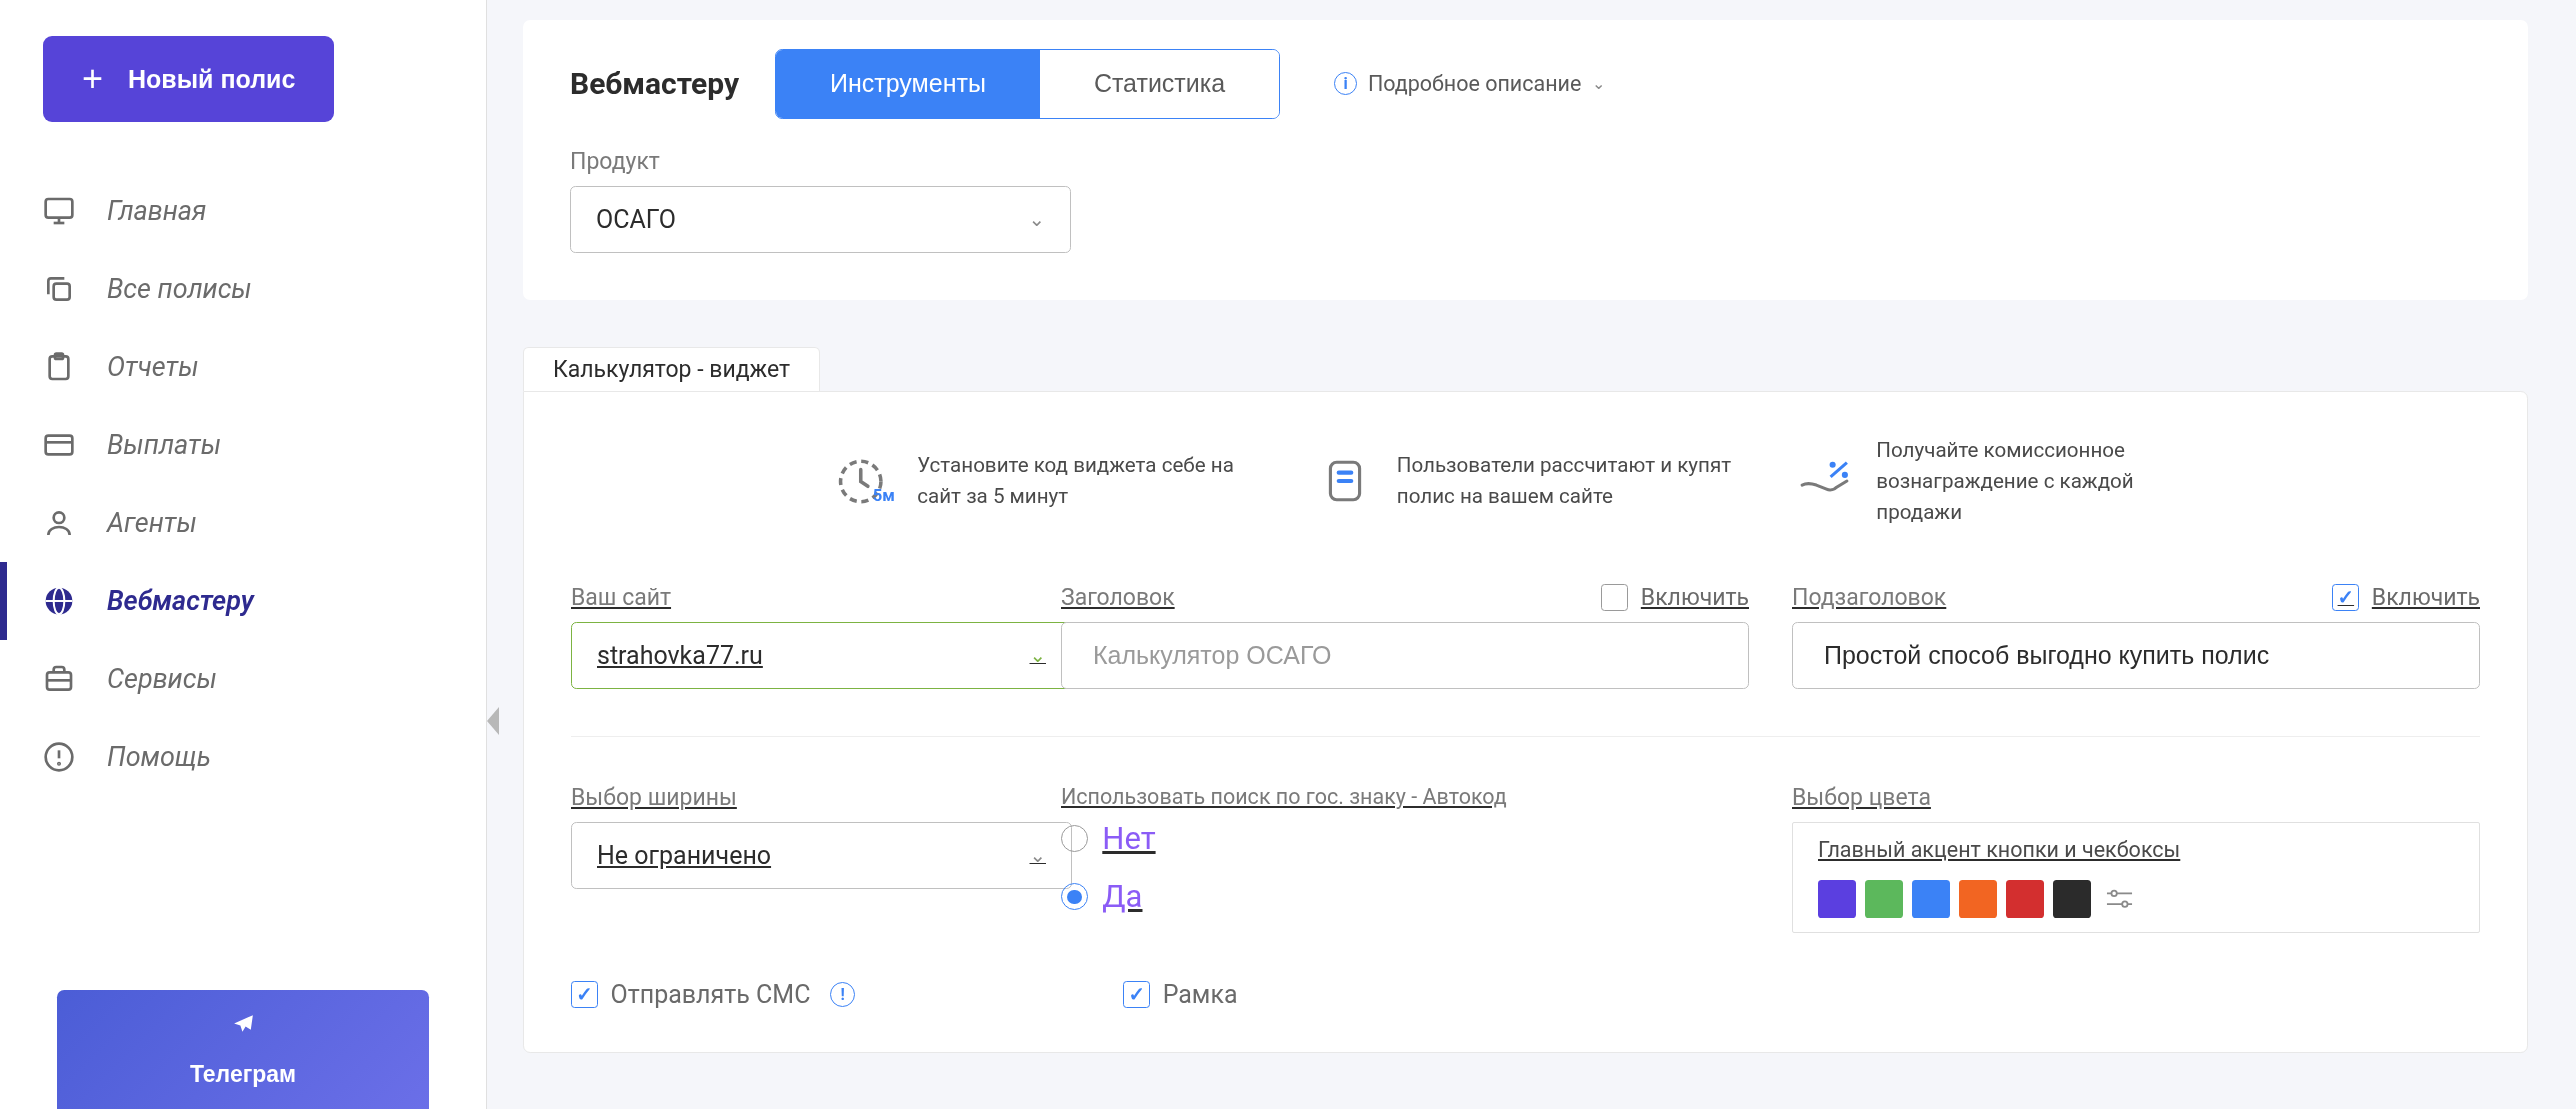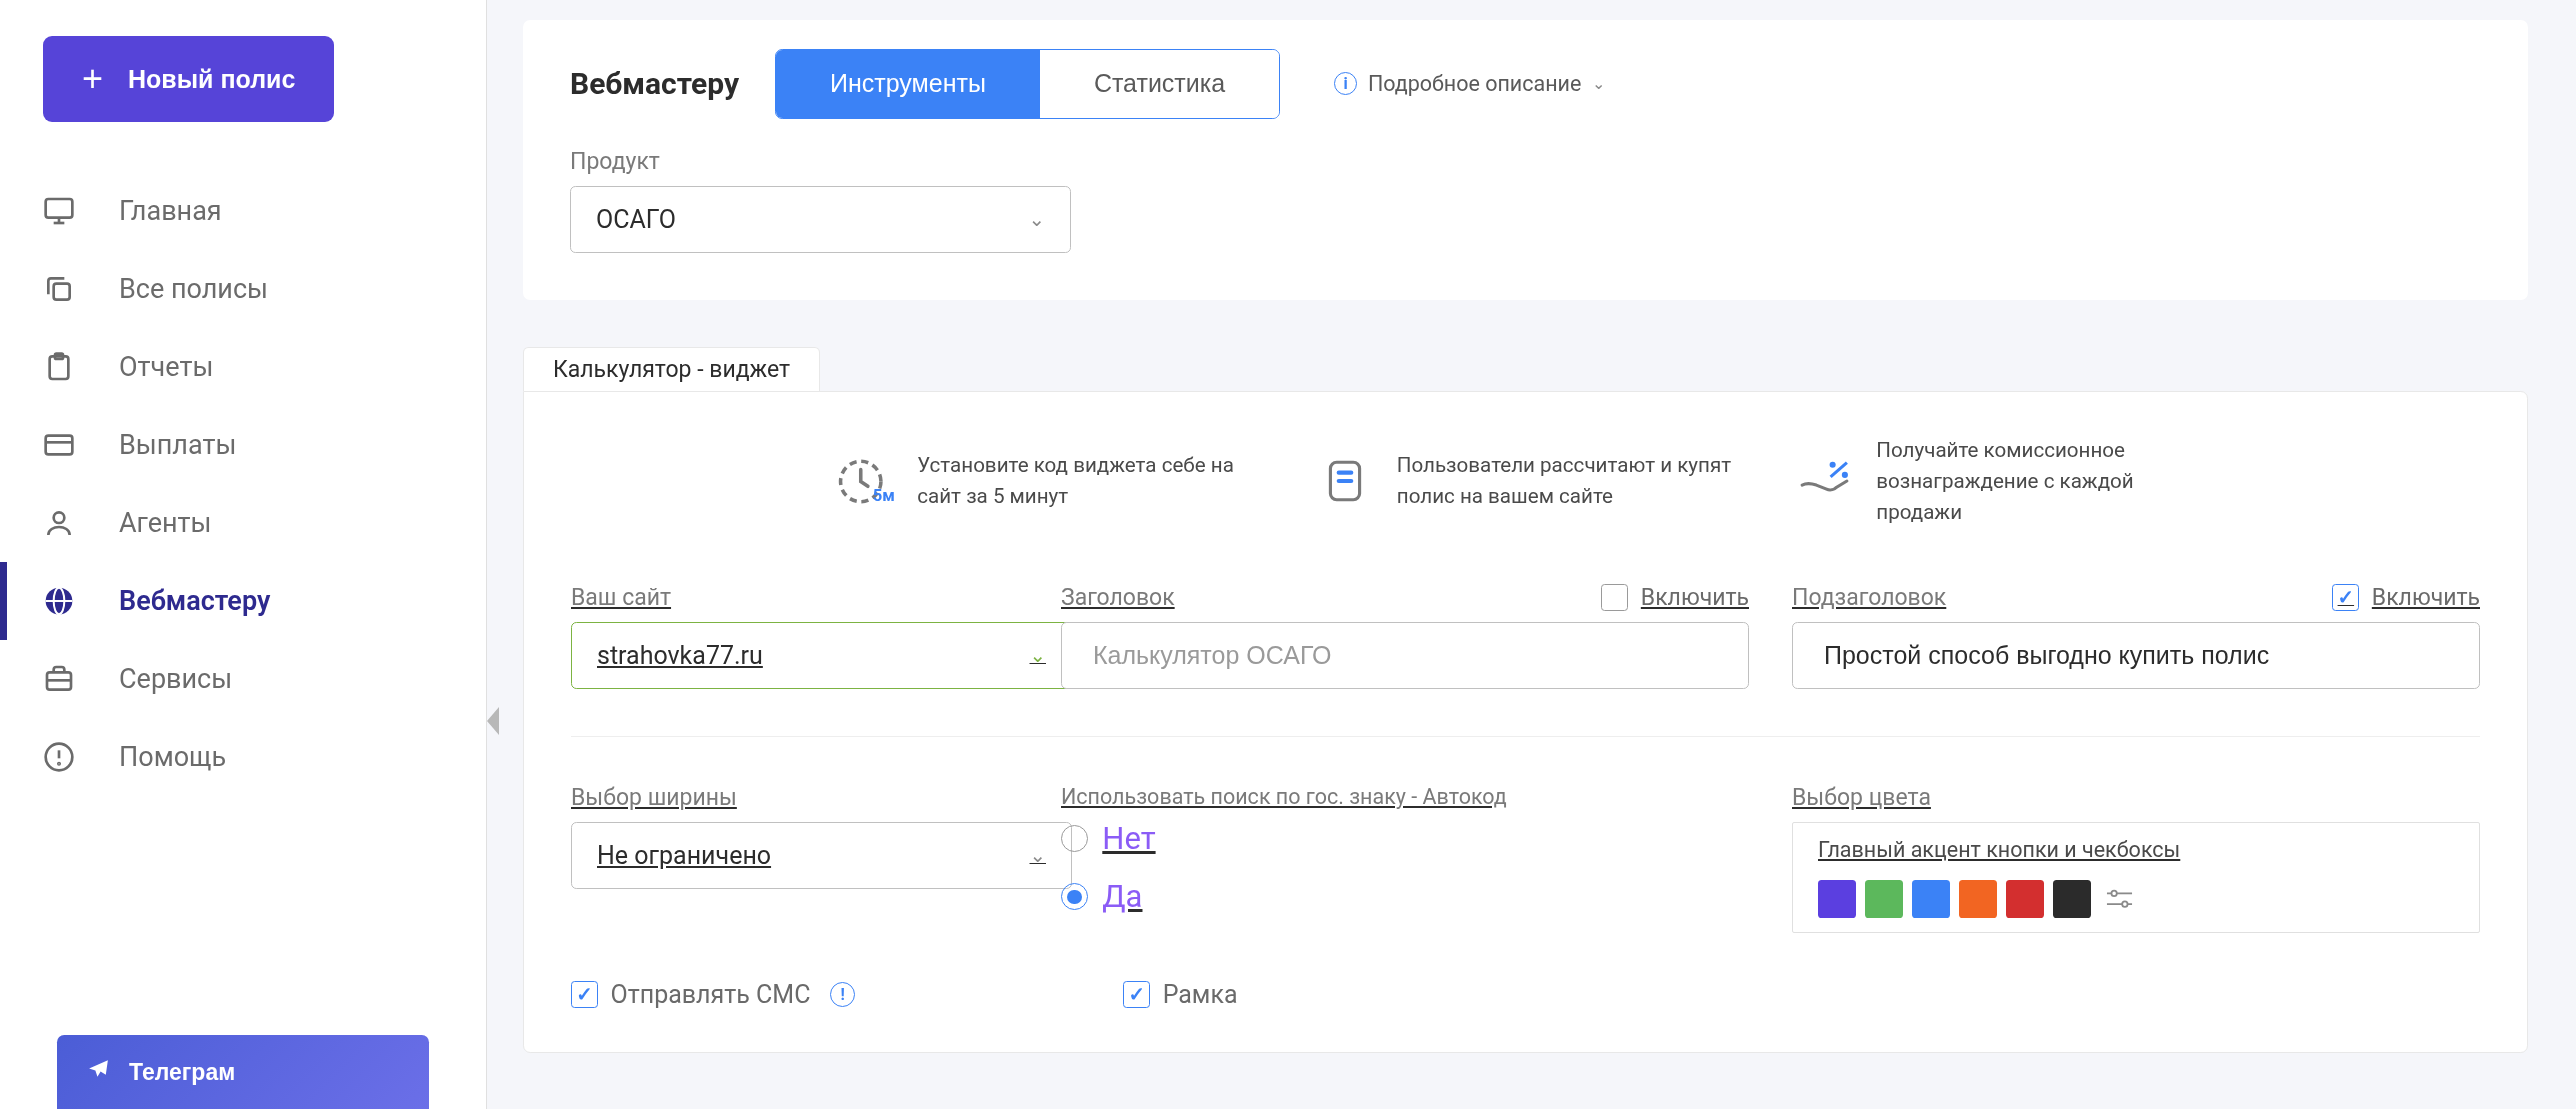--- a/index.html
+++ b/index.html
@@ -2,27 +2,27 @@
 <html style="font-size:14.3px"><head>
 <meta charset="utf-8">
 <style>
 * { box-sizing: border-box; margin: 0; padding: 0; }
 body { font-family: -apple-system, BlinkMacSystemFont, "Segoe UI", Roboto, Arial, sans-serif; background: #f5f6fa; color: #2c2c2c; width: 2576px; height: 1109px; overflow: hidden; }
 .layout { display: flex; height: 100%; }
 .sidebar { width: 487px; background: #fff; border-right: 1.8px solid #e0e0e0; padding: 36px 43px 0 43px; position: relative; }
 .new-policy-btn { display: flex; align-items: center; gap: 25px; background: #5644d8; color: #fff; border: none; border-radius: 9px; padding: 25px 39px; font-size: 25px; font-weight: 600; cursor: pointer; margin-bottom: 50px; }
 .new-policy-btn .plus { font-size: 36px; font-weight: 300; line-height: 1; }
 .nav { list-style: none; }
-.nav-item { display: flex; align-items: center; gap: 44px; padding: 23px 0; color: #6b6b6b; font-size: 27px; cursor: pointer; position: relative; }
+.nav-item { display: flex; align-items: center; gap: 32px; padding: 23px 0; color: #6b6b6b; font-size: 27px; cursor: pointer; position: relative; font-style: italic; }
 .nav-item.active { color: #2e2a8f; font-weight: 600; }
 .nav-item.active::before { content: ""; position: absolute; left: -43px; top: 0; bottom: 0; width: 7.2px; background: #2e2a8f; }
 .nav-icon { width: 32px; height: 32px; display: inline-flex; align-items: center; justify-content: center; flex-shrink: 0; }
 .nav-icon svg { width: 32px; height: 32px; stroke: currentColor; fill: none; stroke-width: 2; }
 .nav-icon.filled svg { fill: currentColor; stroke: none; }
-.telegram-btn { position: absolute; bottom: 0; left: 57px; right: 57px; background: linear-gradient(135deg, #4b5dd6, #6b6fe8); color: #fff; border: none; border-radius: 7.2px 7.2px 0 0; padding: 21.5px 29px; display: flex; align-items: center; gap: 18px; font-size: 23px; font-weight: 600; cursor: pointer; }
+.telegram-btn { position: absolute; bottom: 0; left: 57px; right: 57px; background: linear-gradient(135deg, #4b5dd6, #6b6fe8); color: #fff; border: none; border-radius: 7.2px 7.2px 0 0; padding: 21.5px 29px; display: flex; align-items: center; gap: 18px; font-size: 23px; font-weight: 600; cursor: pointer; flex-direction: column; }
 .side-arrow { position: absolute; right: -12.5px; top: 707px; width: 0; height: 0; border-top: 14.3px solid transparent; border-bottom: 14.3px solid transparent; border-right: 12.5px solid #b8b8b8; }
 .main { flex: 1; padding: 0 48px 0 36px; overflow-y: auto; }
 .card { background: #fff; border-radius: 7.2px; padding: 29px 47px 47px 47px; margin-top: 19.7px; }
 .tab-header { display: flex; align-items: center; gap: 36px; margin-bottom: 29px; }
 .tab-title { font-size: 30px; font-weight: 700; color: #2c2c2c; }
 .tab-group { display: flex; border: 1.8px solid #3b82f6; border-radius: 7.2px; overflow: hidden; }
 .tab-btn { padding: 19.7px 54px; font-size: 25px; border: none; background: #fff; color: #5a5a5a; cursor: pointer; }
 .tab-btn.active { background: #3b82f6; color: #fff; }
 .desc-link { display: flex; align-items: center; gap: 10.7px; color: #5a5a5a; font-size: 21.5px; cursor: pointer; margin-left: 18px; }
 .info-icon { width: 23px; height: 23px; border: 1.8px solid #3b82f6; border-radius: 50%; display: inline-flex; align-items: center; justify-content: center; color: #3b82f6; font-size: 16px; font-weight: 700; }

